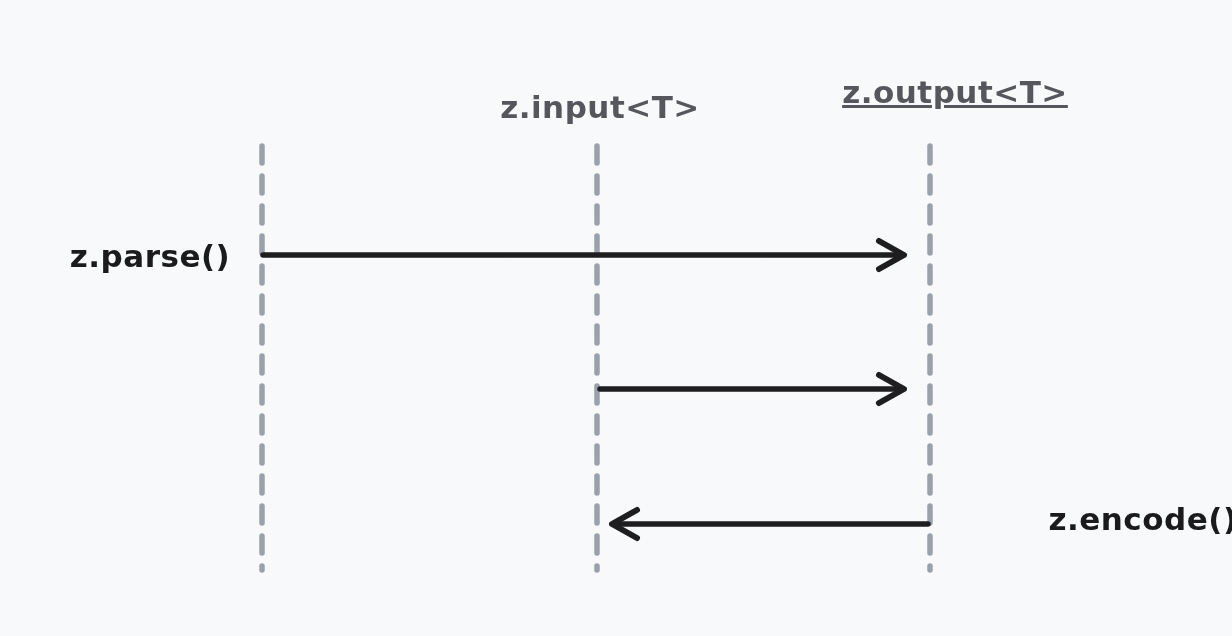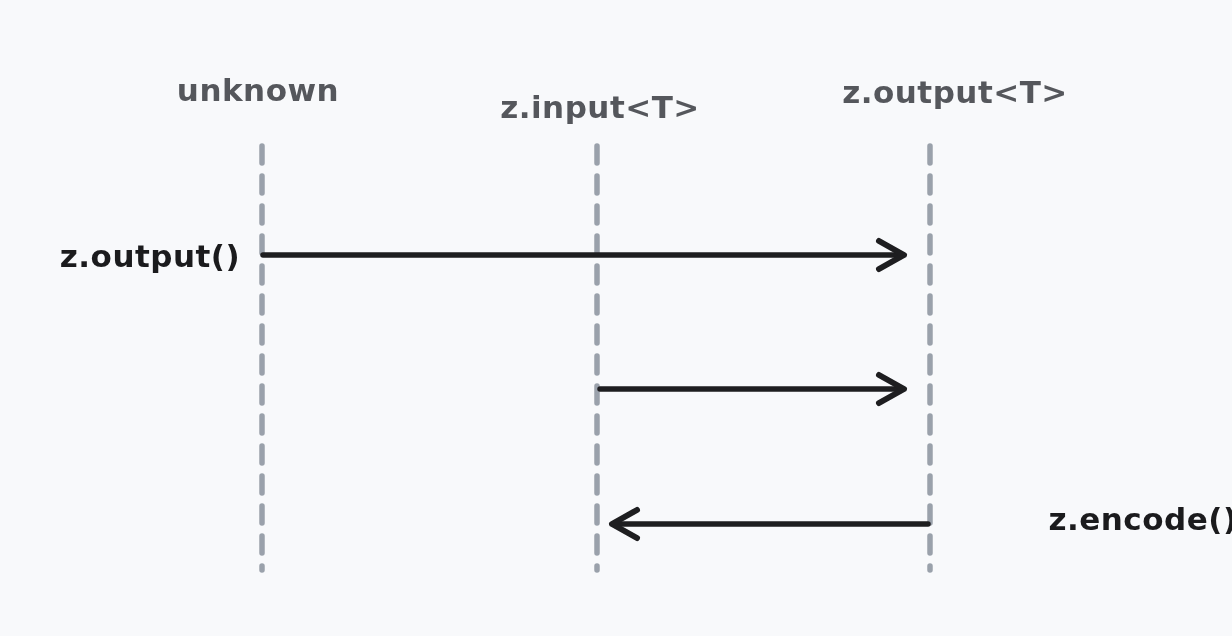--- a/index.html
+++ b/index.html
@@ -52,20 +52,19 @@
       <line x1="600" y1="389" x2="900" y2="389" stroke-width="5.5" stroke-linecap="round" fill="none" stroke="#1e1e20"></line>
       <polyline points="879,375 904,389 879,403" stroke-width="6" stroke-linecap="round" stroke-linejoin="round" fill="none" stroke="#1e1e20"></polyline>
     </g>
 
     <g>
       <line x1="928" y1="524" x2="618" y2="524" stroke-width="5.5" stroke-linecap="round" fill="none" stroke="#1e1e20"></line>
       <polyline points="637,510 612,524 637,538" stroke-width="6" stroke-linecap="round" stroke-linejoin="round" fill="none" stroke="#1e1e20"></polyline>
     </g>
   </svg>
 
-  <div class="label lifeline-label" style="left:258px; top:90px;">unknown</div>
   <div class="label lifeline-label" style="left:600px; top:95px;margin-top:12px;">z.input&lt;T&gt;</div>
-  <div class="label lifeline-label" style="left:955px; top:92px;">z.output&lt;T&gt;</div>
+  <div class="label lifeline-label" style="left:955px; top:92px;text-decoration:underline;">z.output&lt;T&gt;</div>
 
-  <div class="label message-label" style="left:150px; top:256px;">z.output()</div>
+  <div class="label message-label" style="left:150px; top:256px;">z.parse()</div>
   <div class="label message-label" style="left:1123px; top:519px;margin-left:20px;">z.encode()</div>
 
 </div>
 
 </body></html>

